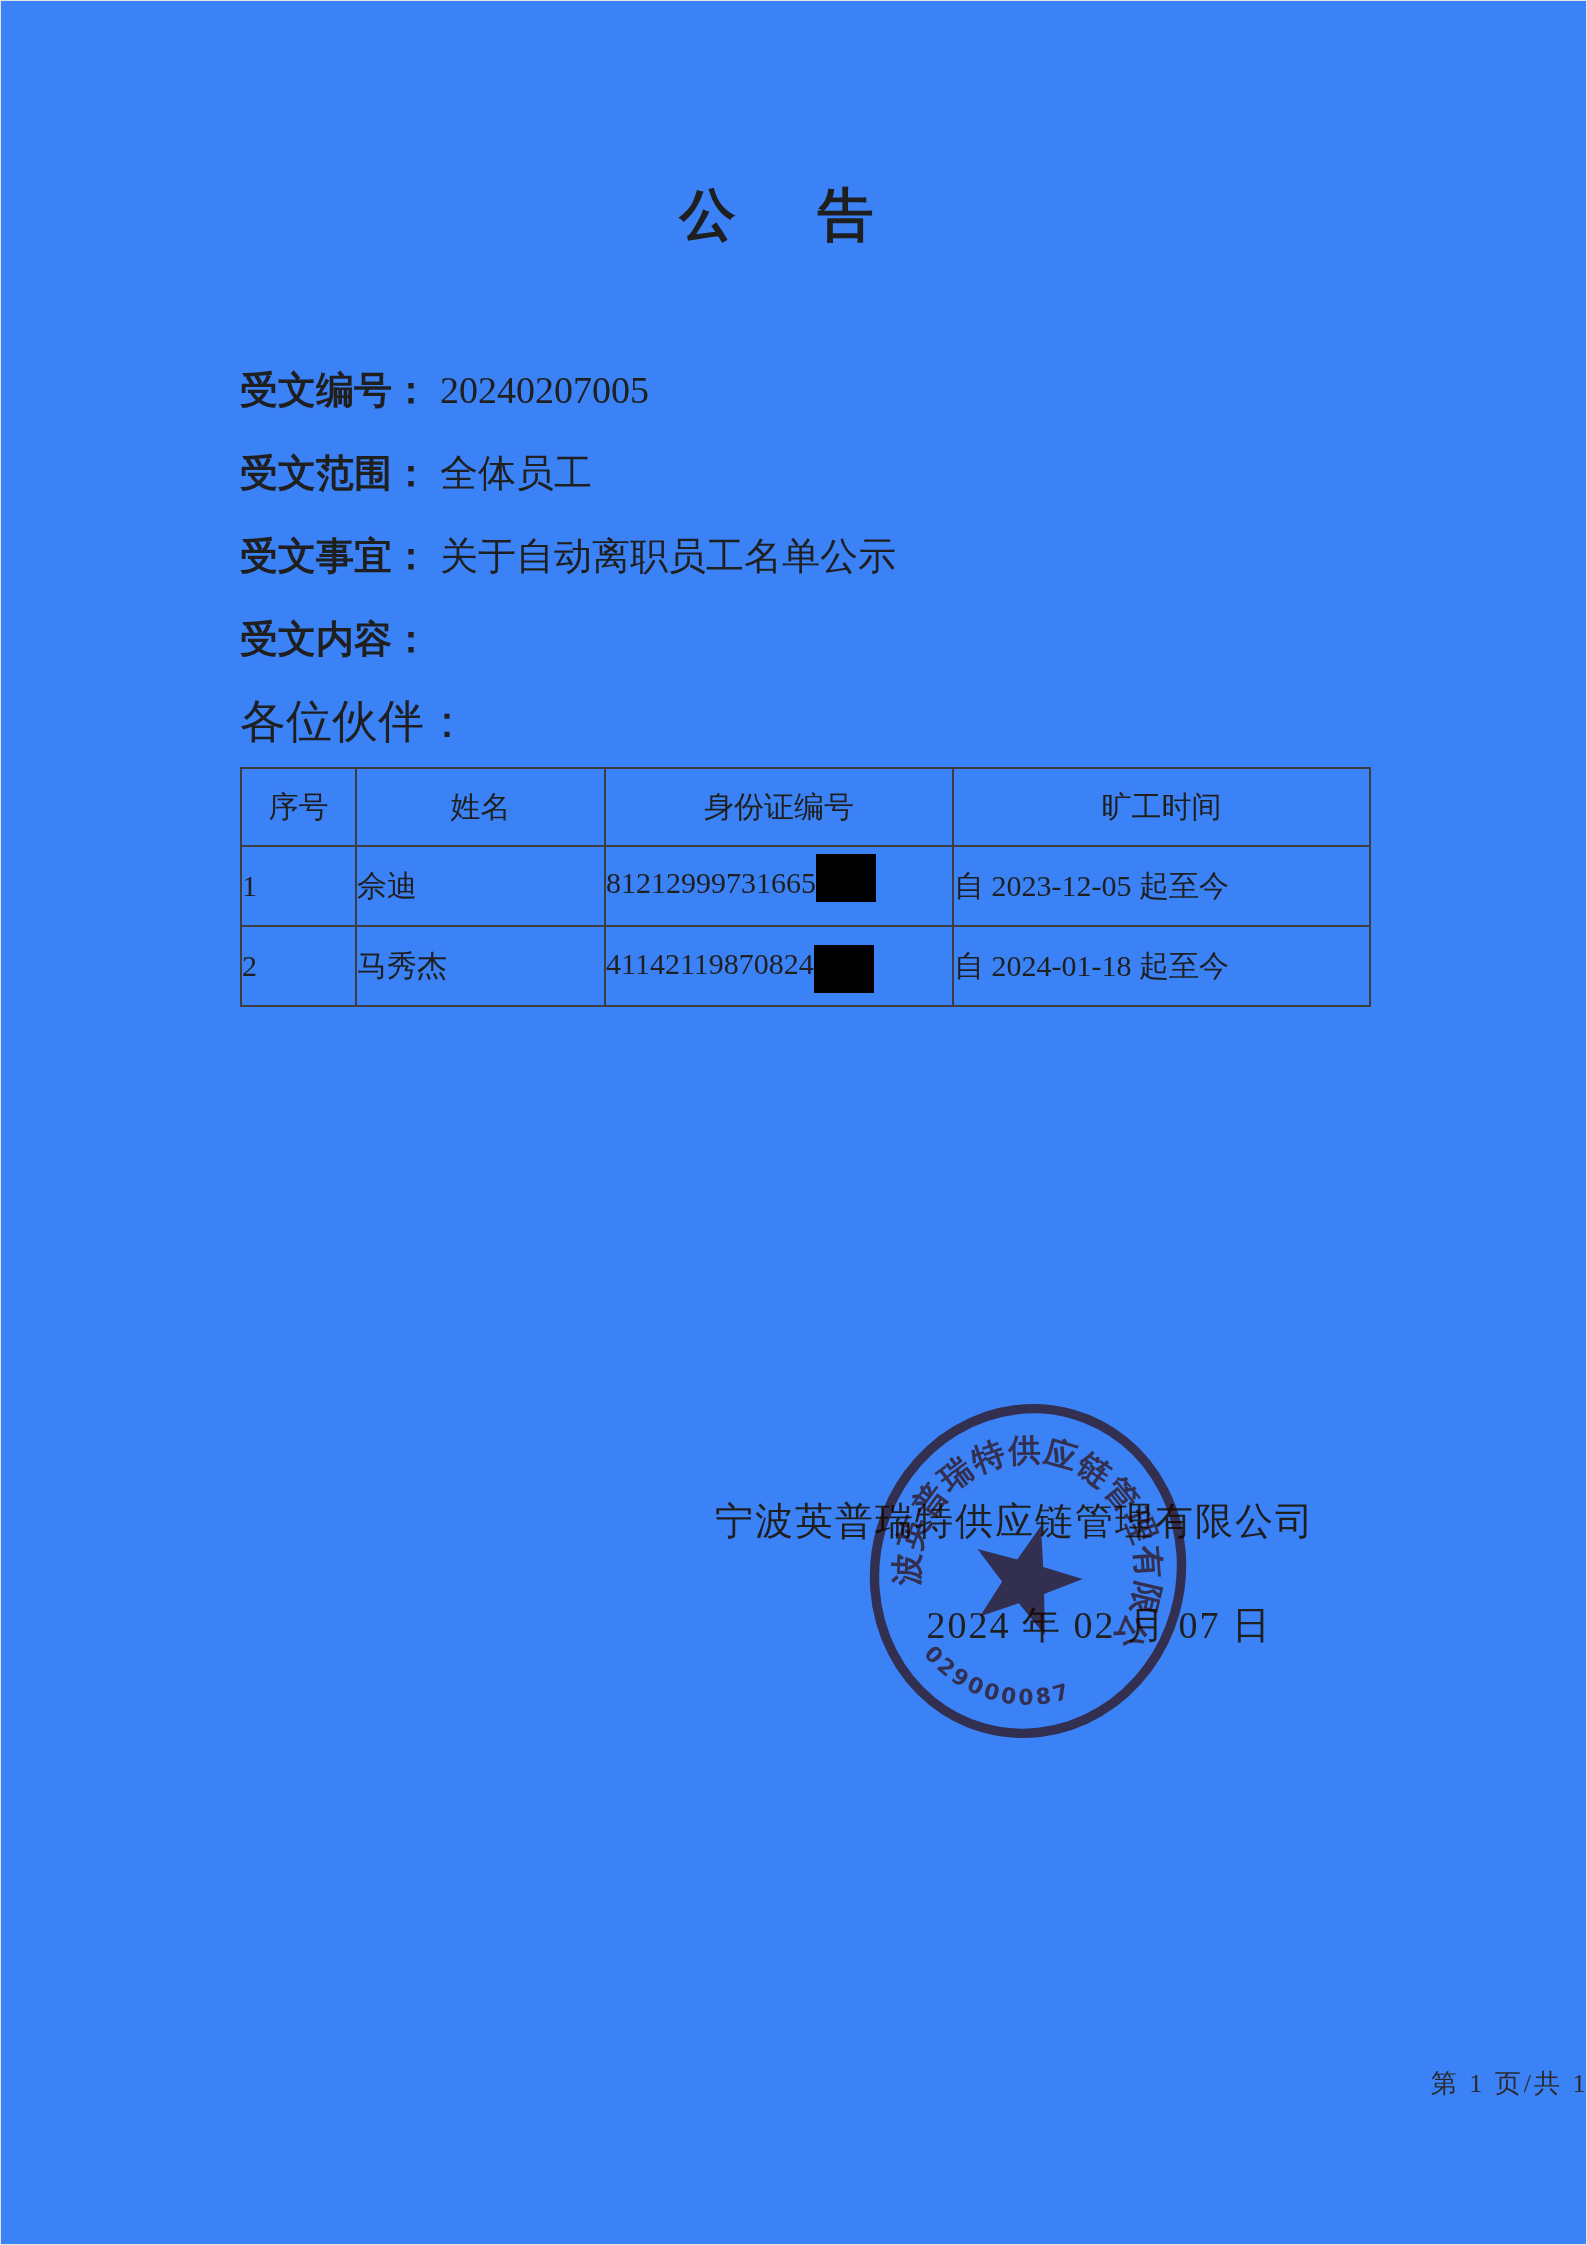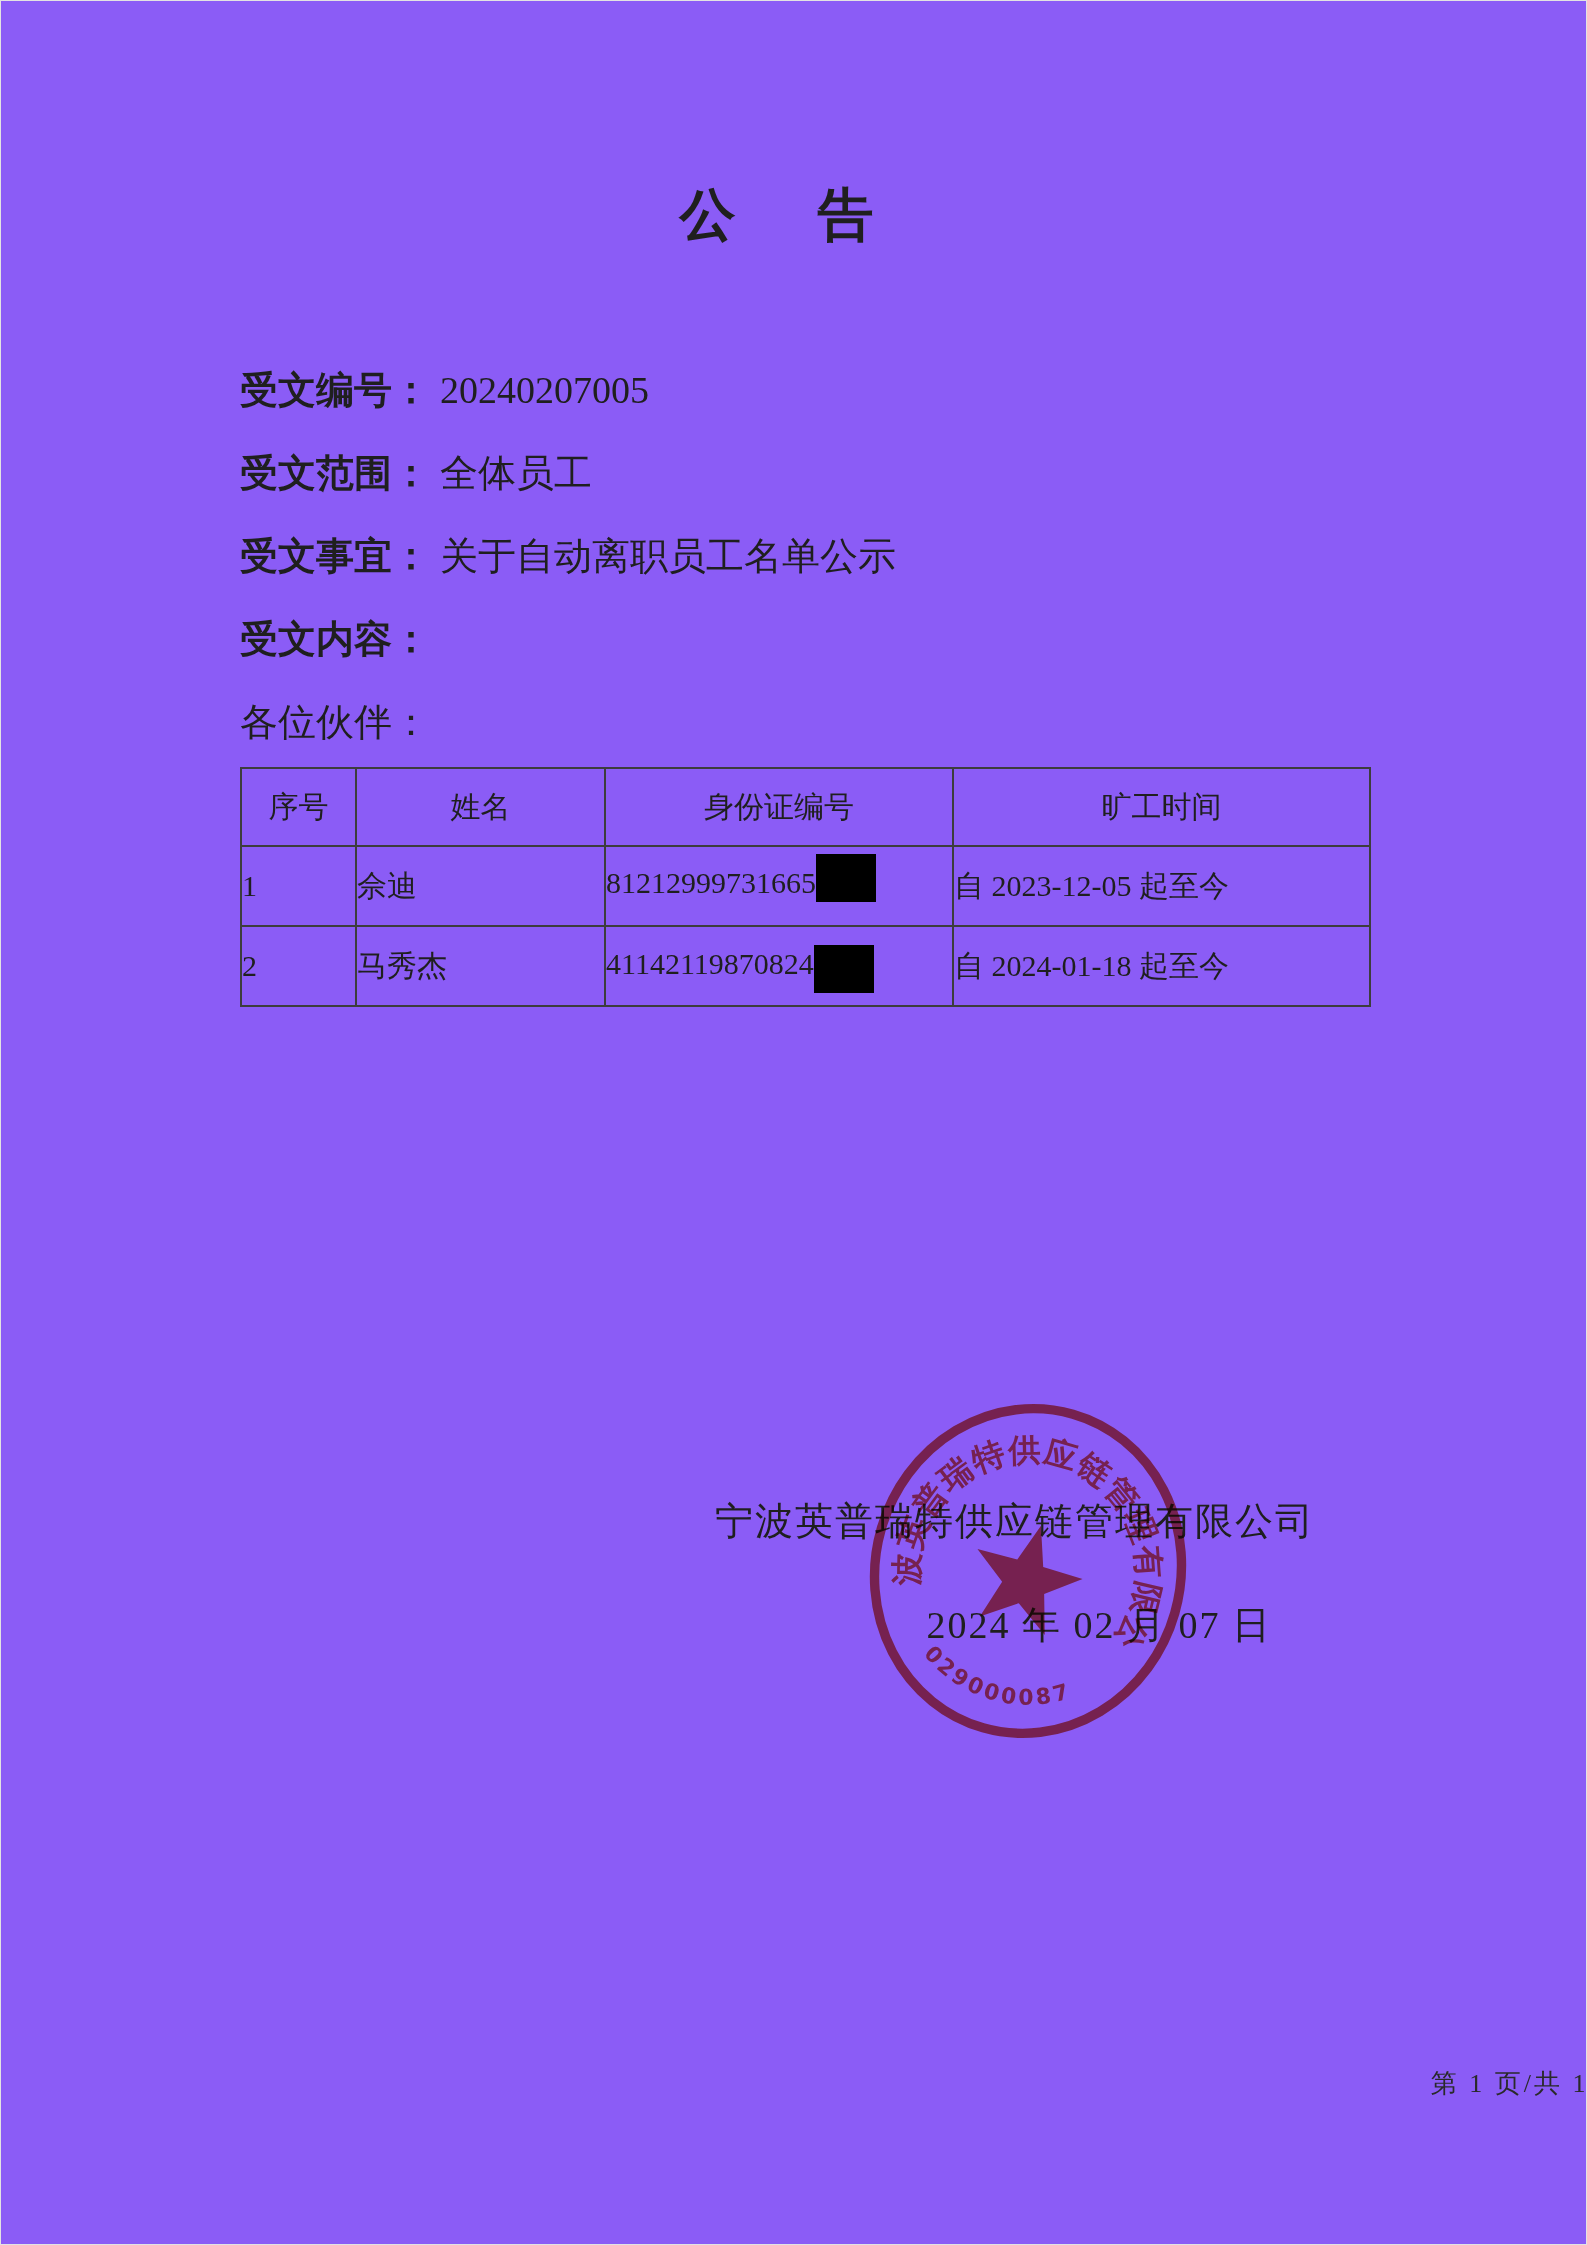--- a/index.html
+++ b/index.html
@@ -1,37 +1,37 @@
 <!DOCTYPE html>
 <html><head>
 <meta charset="utf-8">
 <style>
   html,body{margin:0;padding:0;background:#ffffff;}
   .page{
     position:relative;
     width:1587px;height:2245px;
-    background:#8b5cf6;
+    background:#3b82f6;
     box-shadow:inset 0 0 0 1px #e3e3e3;
     font-family:"Liberation Serif","DejaVu Serif",serif;
     color:#1f1f1f;
     overflow:hidden;
   }
   .doc-title{
     position:absolute;top:178px;left:0;width:100%;
     text-align:center;
     font-size:56px;font-weight:700;
     letter-spacing:34px;
   }
   .content{
     position:absolute;left:240px;top:365px;width:1150px;
   }
   .meta-row{font-size:38px;line-height:50px;margin-bottom:33px;white-space:nowrap;}
   .meta-label{font-weight:700;}
   .meta-value{font-weight:400;margin-left:10px;}
-  .salutation{font-size:38px;line-height:50px;margin-bottom:20px;}
+  .salutation{font-size:46px;line-height:50px;margin-bottom:20px;}
   .body-para{margin-top:10px;}
   .body-line{
     font-size:38px;line-height:84px;
     text-align:justify;text-align-last:justify;
   }
   .body-line.first{padding-left:76px;}
   .body-line.last{text-align-last:left;}
   .list-heading{
     font-size:30px;font-weight:700;line-height:42px;margin-top:6px;
   }

